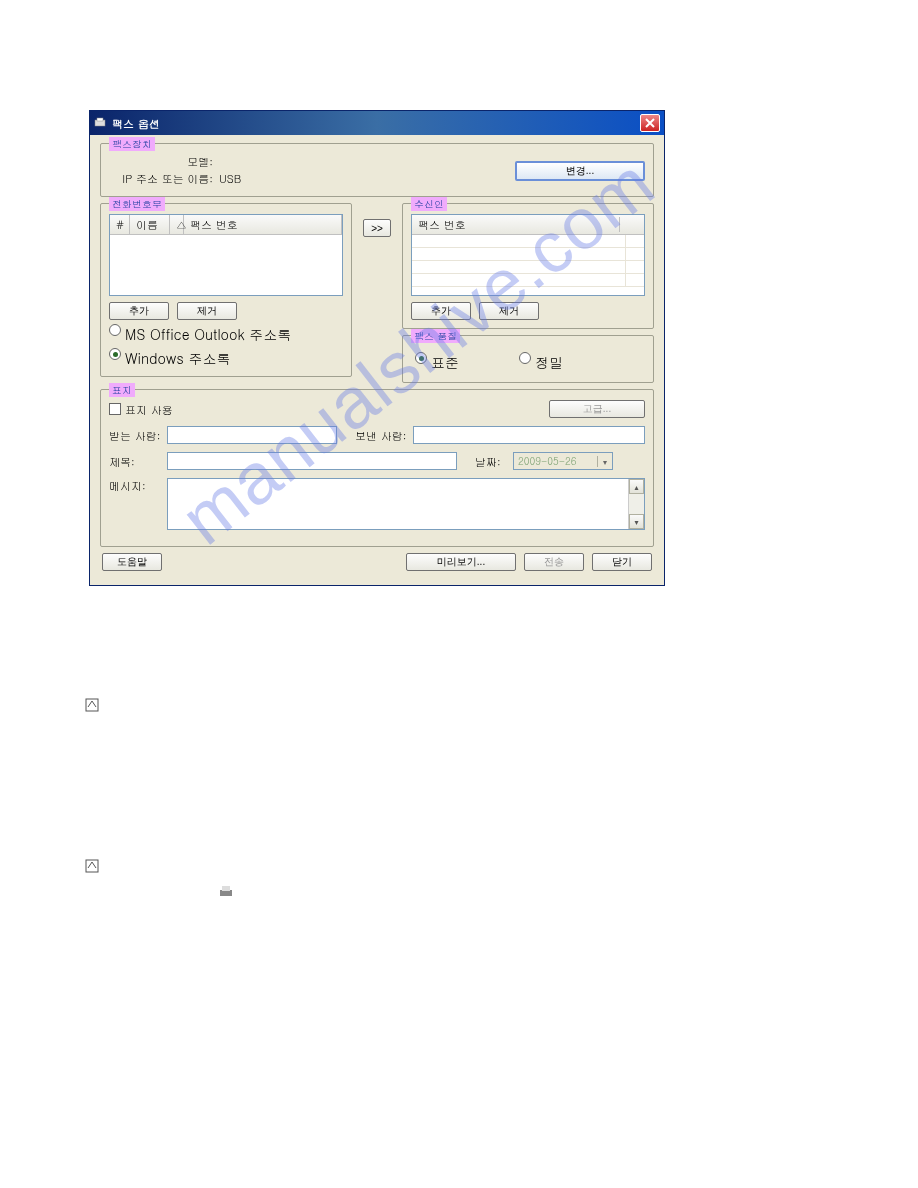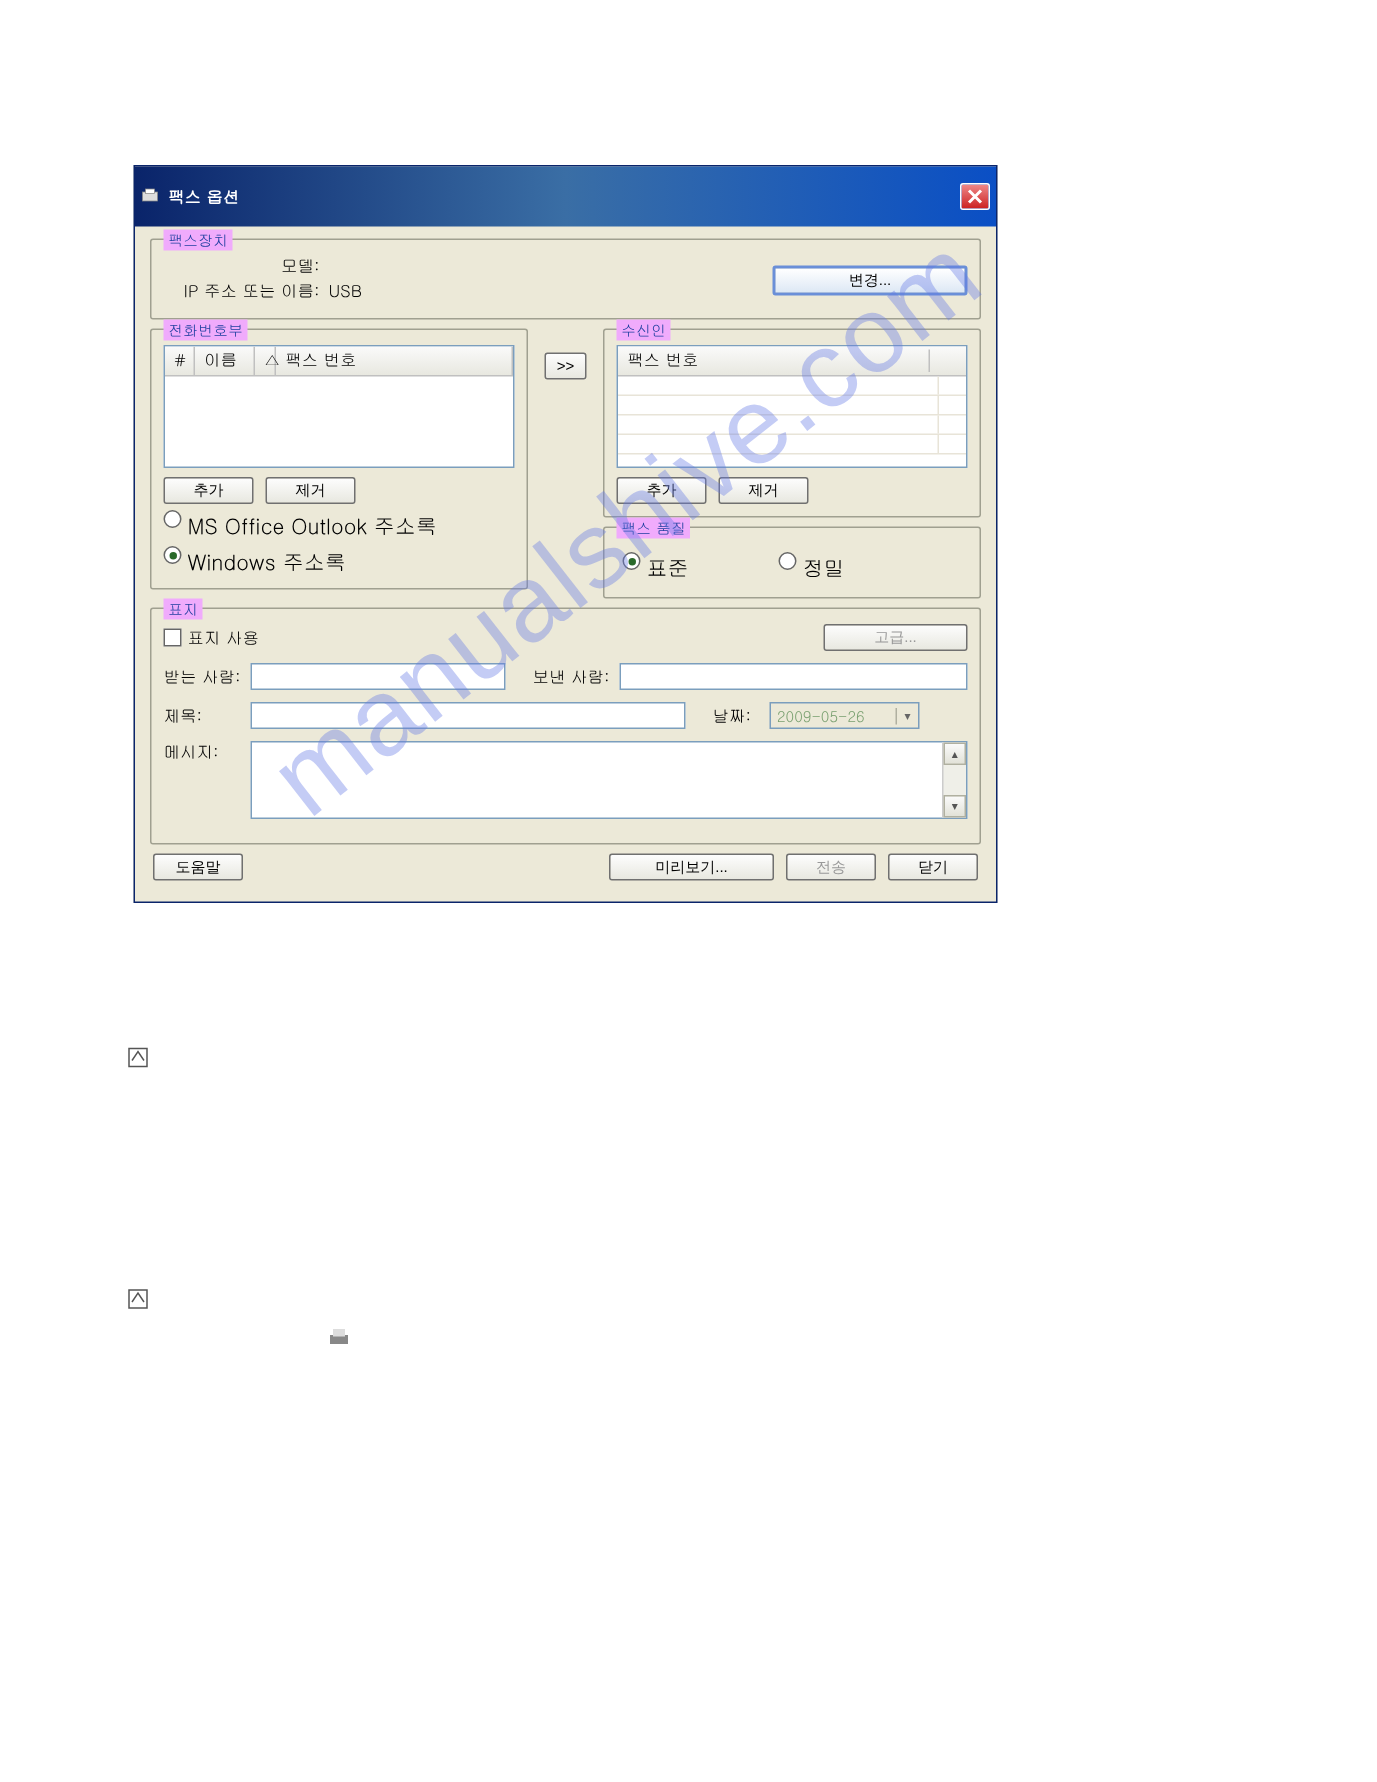--- a/index.html
+++ b/index.html
@@ -13,21 +13,21 @@
 }
 .dialog {
   position: absolute;
   left: 89px;
   top: 110px;
   width: 576px;
   background: #ece9d8;
   border: 1px solid #0a246a;
 }
 .titlebar {
-  height: 40px;
+  height: 24px;
   background: linear-gradient(to right, #0a246a, #3a6ea5, #0a4fc5);
   display: flex;
   align-items: center;
   padding: 0 4px;
   color: #fff;
   font-weight: bold;
   font-size: 11px;
 }
 .titlebar .ticon {
   width: 14px; height: 12px;

